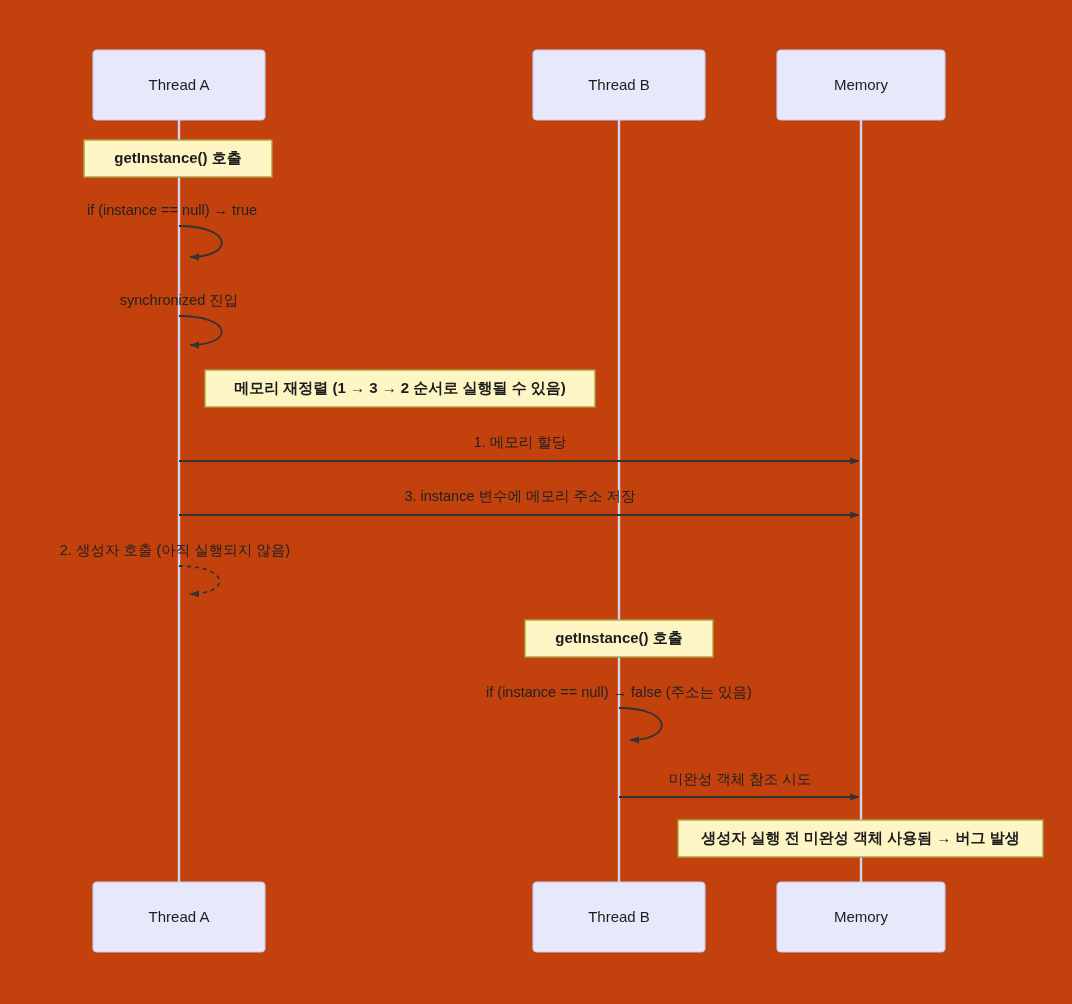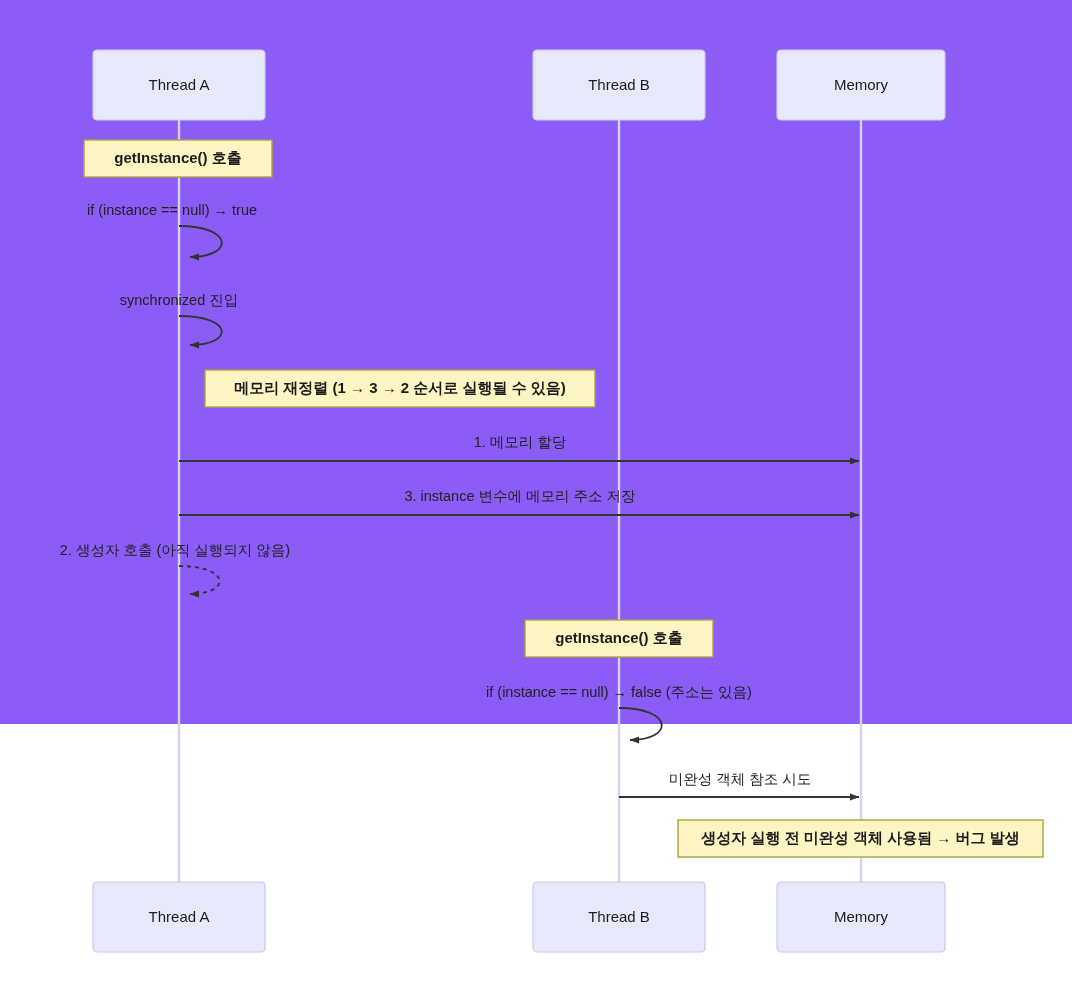--- a/index.html
+++ b/index.html
@@ -9,22 +9,22 @@
   }
   body {
     font-family: "Liberation Sans", "DejaVu Sans", sans-serif;
     width: 1072px;
     height: 1004px;
     overflow: hidden;
   }
   #diagram-root {
     position: relative;
     width: 1072px;
-    height: 724px;
-    background: #8b5cf6;
+    height: 1004px;
+    background: #c2410c;
     text-align: center;
   }
   svg.seq-canvas {
     position: absolute;
     left: 0;
     top: 0;
     width: 1072px;
     height: 1004px;
     display: block;
   }

